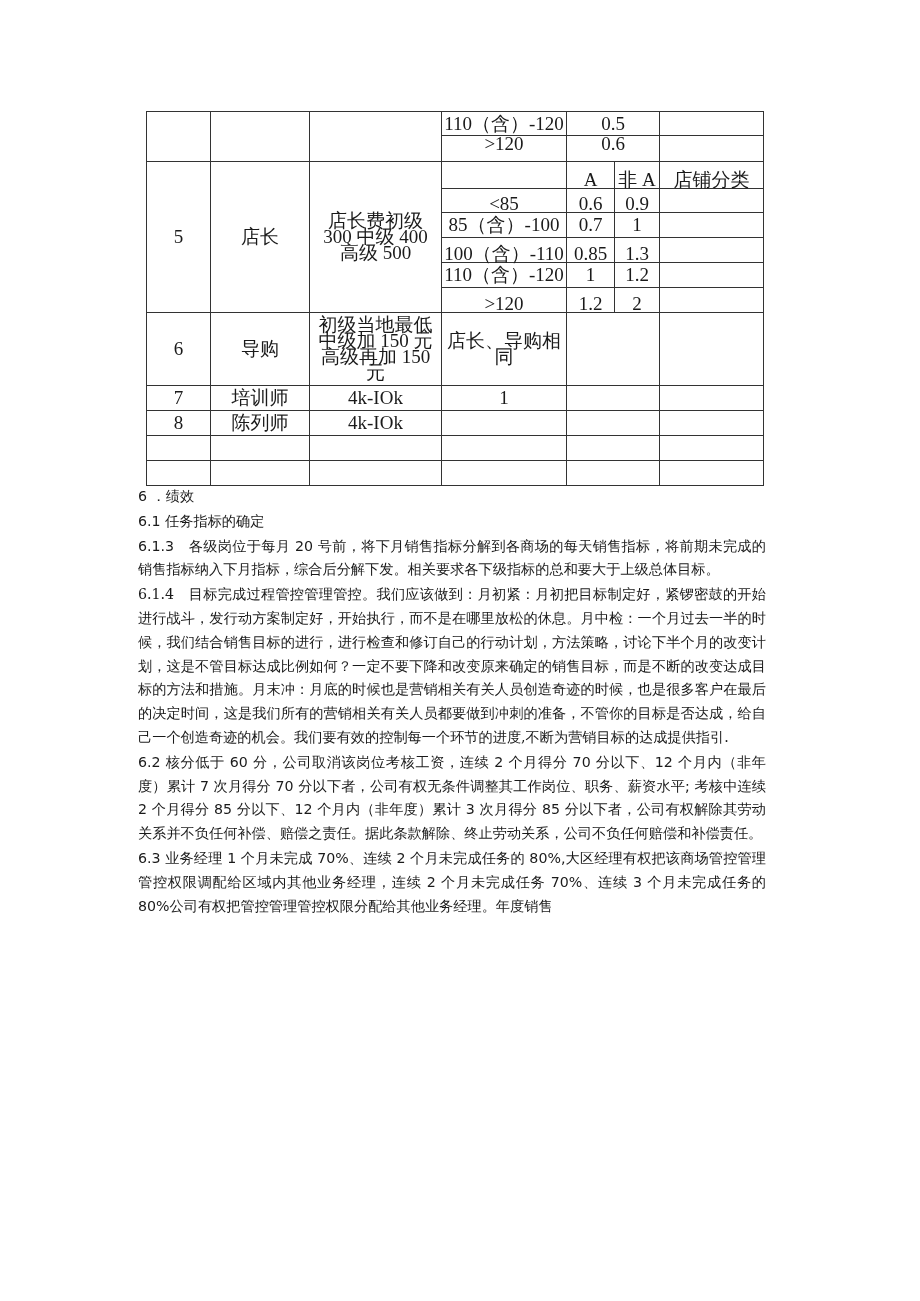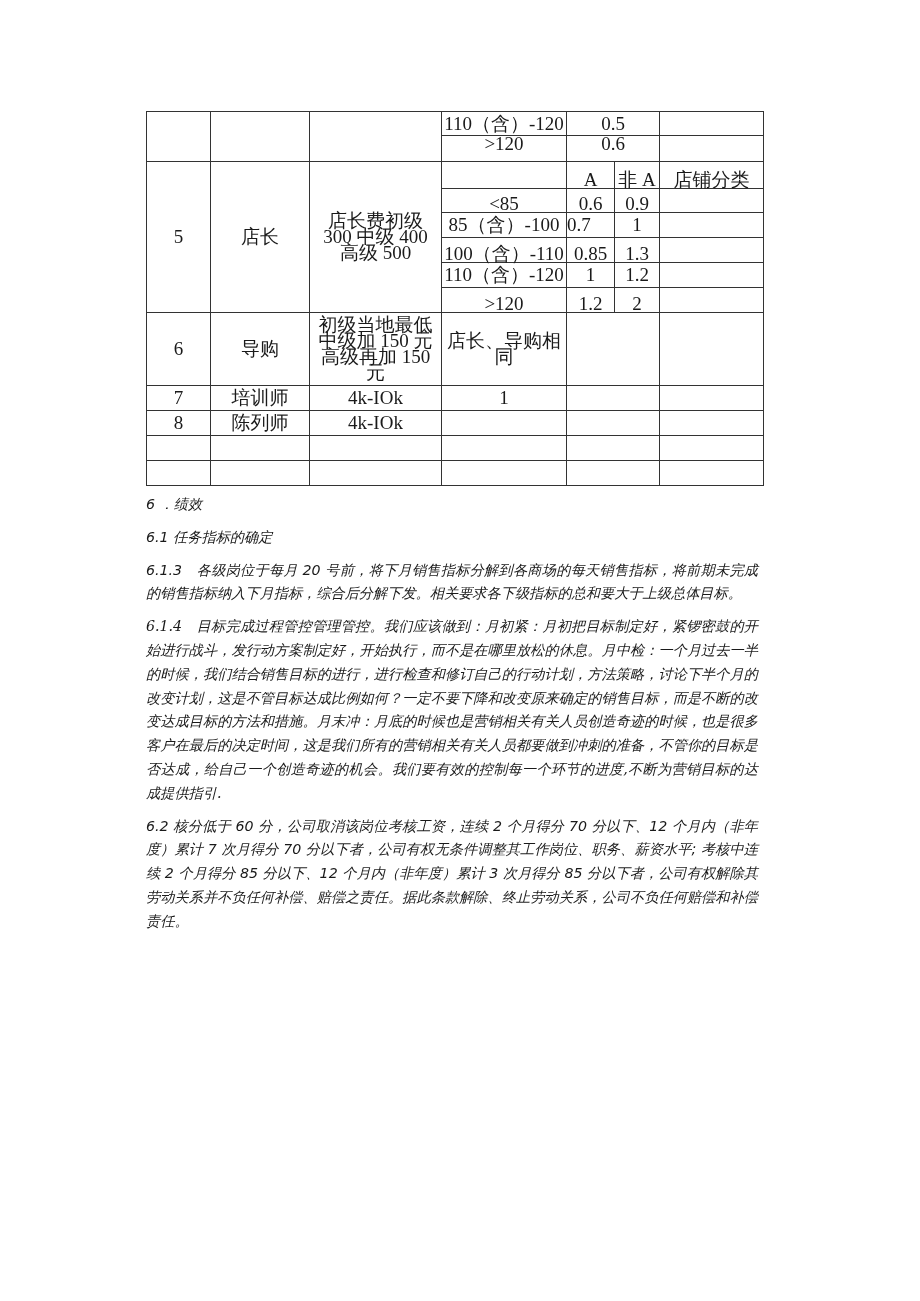--- a/index.html
+++ b/index.html
@@ -3,24 +3,24 @@
 <meta charset="utf-8">
 <style>
   html, body { margin: 0; padding: 0; background: #ffffff; }
   body { width: 920px; height: 1301px; position: relative; overflow: hidden;
          font-family: "DejaVu Serif", "Liberation Serif", serif; color: #1a1a1a; }
   .tbl { position: absolute; left: 146px; top: 111px; border-collapse: collapse;
          font-size: 19px; font-family: "Liberation Serif", "DejaVu Serif", serif; }
   .tbl td { border: 1px solid #333; text-align: center; vertical-align: middle;
             padding: 0; line-height: 16px; }
   .tbl td.wrap { line-height: 16px; padding: 0 2px; }
-  .tbl td.left { text-align: left; }
+  .tbl td.left { text-align: center; }
   .text { position: absolute; left: 137px; width: 630px; font-size: 14.2px;
           line-height: 23.8px; font-family: "DejaVu Sans", "Liberation Sans", sans-serif; }
-  .text p { margin: 9px; text-align: justify; font-style: italic; }
+  .text p { margin: 1px; text-align: justify; }
 </style>
 </head>
 <body>
 
 <table class="tbl">
   <colgroup>
     <col style="width:64px">
       <col style="width:99px">
       <col style="width:132px">
     <col style="width:125px">
@@ -128,13 +128,14 @@
   </tr>
 </tbody>
   </table>
 
 <div class="text" style="top:484px">
   <p>6 ．绩效</p>
   <p>6.1  任务指标的确定</p>
   <p>6.1.3　各级岗位于每月 20 号前，将下月销售指标分解到各商场的每天销售指标，将前期未完成的销售指标纳入下月指标，综合后分解下发。相关要求各下级指标的总和要大于上级总体目标。</p>
   <p style="font-family:'DejaVu Serif','Liberation Serif',serif">6.1.4　目标完成过程管控管理管控。我们应该做到：月初紧：月初把目标制定好，紧锣密鼓的开始进行战斗，发行动方案制定好，开始执行，而不是在哪里放松的休息。月中检：一个月过去一半的时候，我们结合销售目标的进行，进行检查和修订自己的行动计划，方法策略，讨论下半个月的改变计划，这是不管目标达成比例如何？一定不要下降和改变原来确定的销售目标，而是不断的改变达成目标的方法和措施。月末冲：月底的时候也是营销相关有关人员创造奇迹的时候，也是很多客户在最后的决定时间，这是我们所有的营销相关有关人员都要做到冲刺的准备，不管你的目标是否达成，给自己一个创造奇迹的机会。我们要有效的控制每一个环节的进度,不断为营销目标的达成提供指引.</p>
   <p>6.2  核分低于 60 分，公司取消该岗位考核工资，连续 2 个月得分 70 分以下、12 个月内（非年度）累计 7 次月得分 70 分以下者，公司有权无条件调整其工作岗位、职务、薪资水平; 考核中连续 2 个月得分 85 分以下、12 个月内（非年度）累计 3 次月得分 85 分以下者，公司有权解除其劳动关系并不负任何补偿、赔偿之责任。据此条款解除、终止劳动关系，公司不负任何赔偿和补偿责任。</p>
+  <p>6.3  业务经理 1 个月未完成 70%、连续 2 个月未完成任务的 80%,大区经理有权把该商场管控管理管控权限调配给区域内其他业务经理，连续 2 个月未完成任务 70%、连续 3 个月未完成任务的 80%公司有权把管控管理管控权限分配给其他业务经理。年度销售</p>
 </div>
 
 </body></html>

